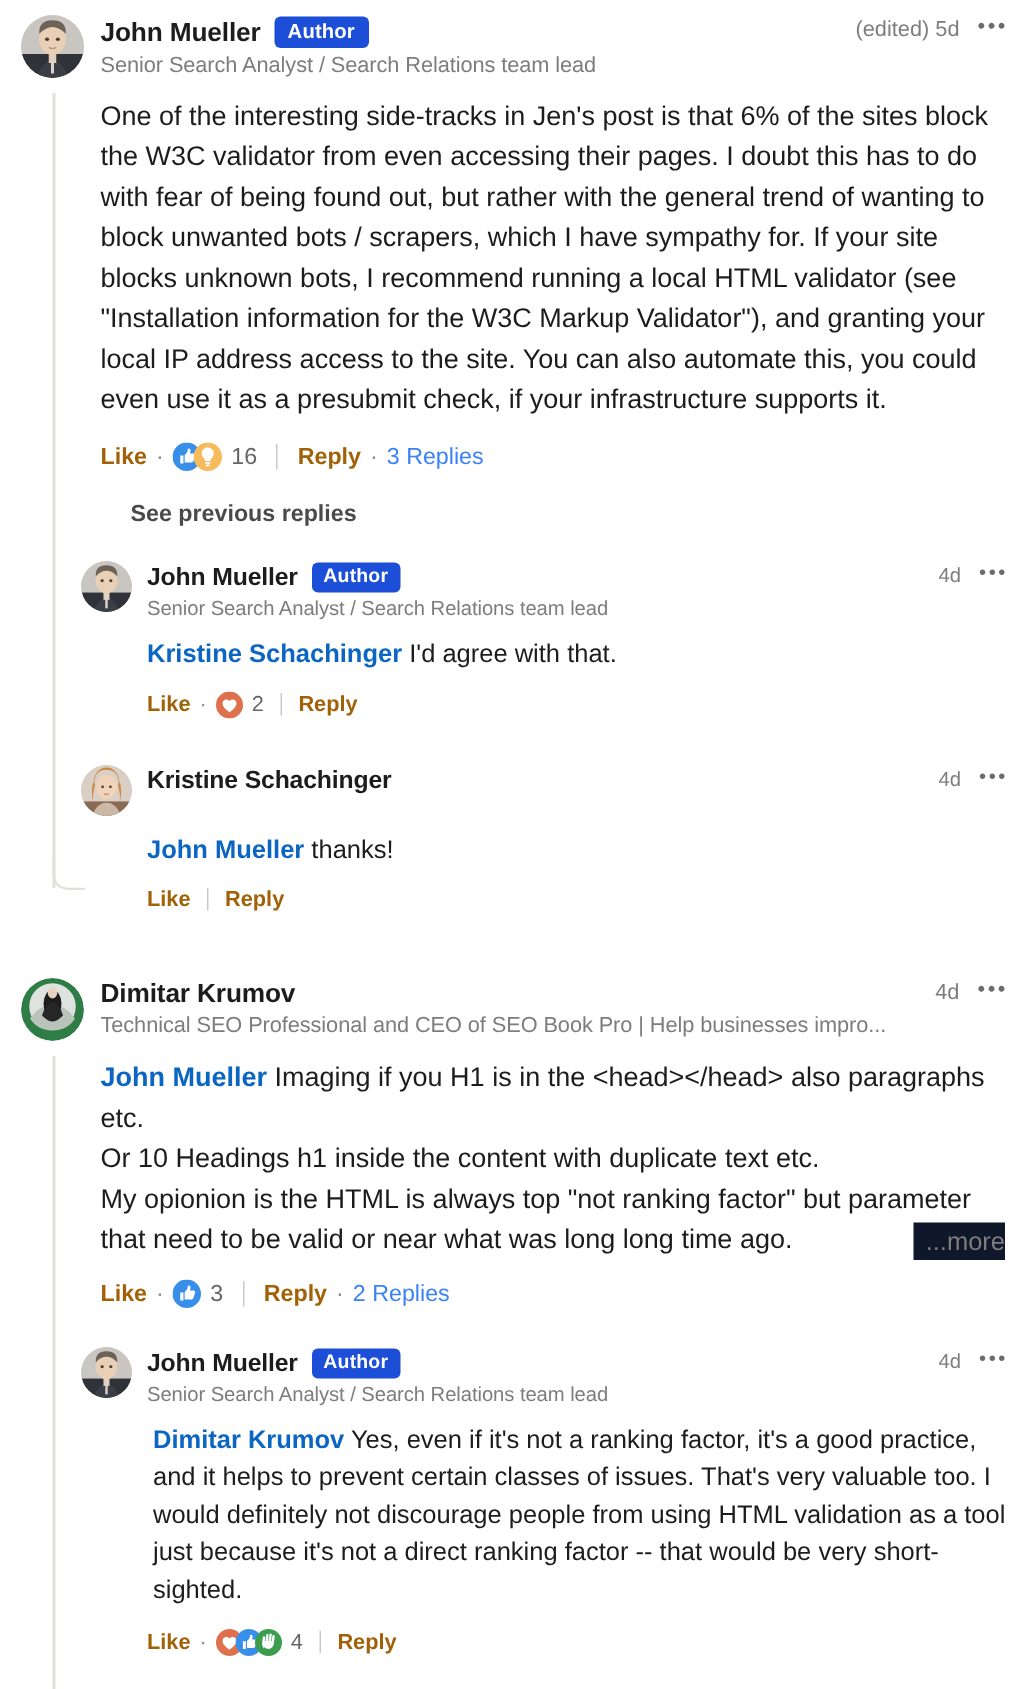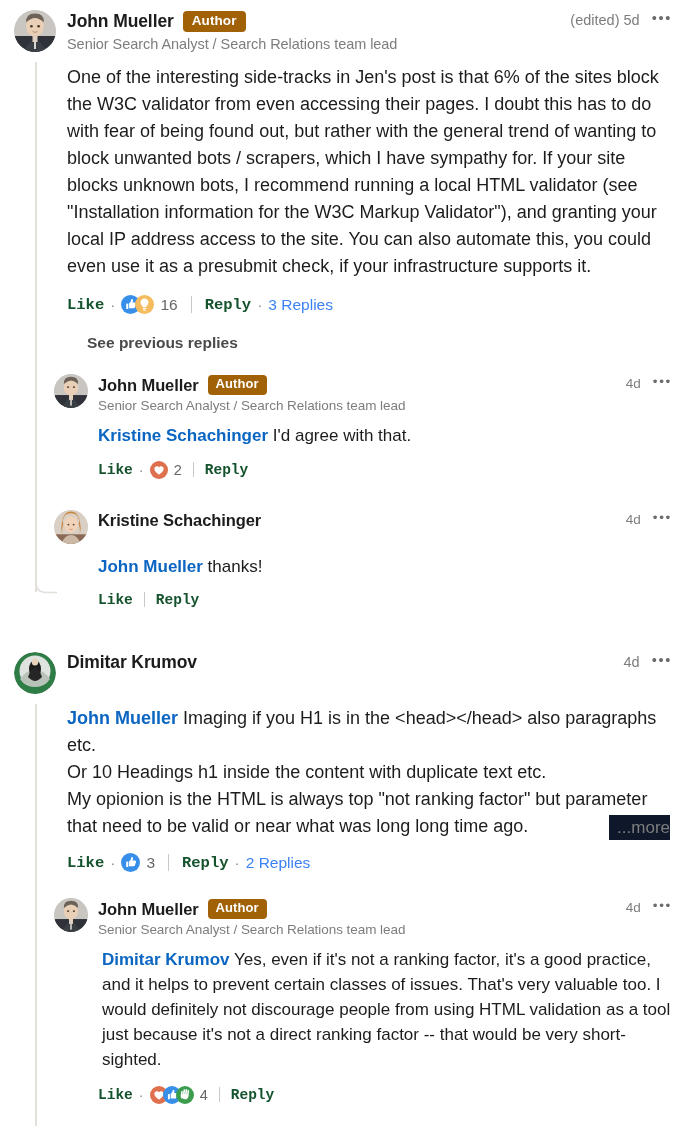--- a/index.html
+++ b/index.html
@@ -52,21 +52,21 @@
   }
 
   .author-name {
     font-weight: bold;
     color: #1c1c1c;
     letter-spacing: -0.1px;
   }
 
   .author-badge {
     display: inline-block;
-    background: #a16207;
+    background: #1d4ed8;
     color: #ffffff;
     font-size: 13.5px;
     font-weight: bold;
     padding: 2px 9px 3px 9px;
     border-radius: 4px;
     line-height: 1.15;
     letter-spacing: 0.1px;
     white-space: nowrap;
   }
 
@@ -116,23 +116,22 @@
   
   .actions {
     display: flex;
     align-items: center;
     color: #666666;
     gap: 0;
     white-space: nowrap;
   }
   .act {
     font-weight: bold;
-    color: #14532d;
+    color: #a16207;
     cursor: pointer;
-    font-family: Liberation Mono, monospace;
   }
   .dot-sep {
     color: #8a8a8a;
     padding: 0 6px;
   }
   .pipe {
     display: inline-block;
     width: 1px;
     background: #c9c9c9;
     margin: 0 13px;
@@ -414,20 +413,21 @@
             <path d="M14 25 q3 -9 7 -9 q4 0 7 9 q-4 4 -7 4 q-3 0 -7 -4z" fill="#262626"></path>
             <ellipse cx="21" cy="10" rx="3.2" ry="3.6" fill="#e8d3bd"></ellipse>
             <path d="M2 32 a19 19 0 0 0 38 0 a19 14 0 0 1 -38 0z" fill="#2f7d46"></path>
           </g>
         </svg>
       </div>
       <div class="head-text">
         <div class="name-row">
           <span class="author-name">Dimitar Krumov</span>
         </div>
+        <div class="headline">Technical SEO Professional and CEO of SEO Book Pro | Help businesses impro...</div>
       </div>
       <div class="meta">
         <span class="timestamp">4d</span>
         <span class="ellipsis-btn">•••</span>
       </div>
     </div>
     <div class="body-text more-wrap"><span class="mention">John Mueller</span><span> Imaging if you H1 is in the &lt;head&gt;&lt;/head&gt; also paragraphs etc.
 Or 10 Headings h1 inside the content with duplicate text etc.
 My opionion is the HTML is always top "not ranking factor" but parameter that need to be valid or near what was long long time ago.</span><span class="more-link">...more</span></div>
     <div class="actions">

